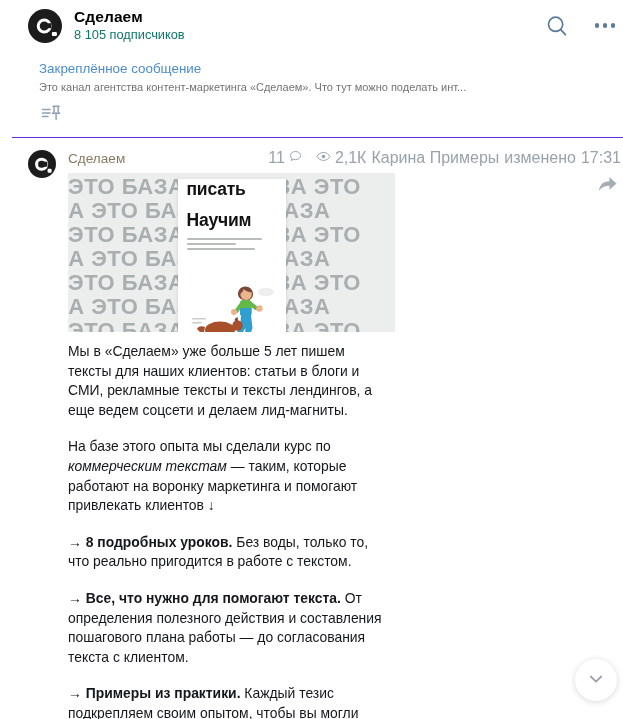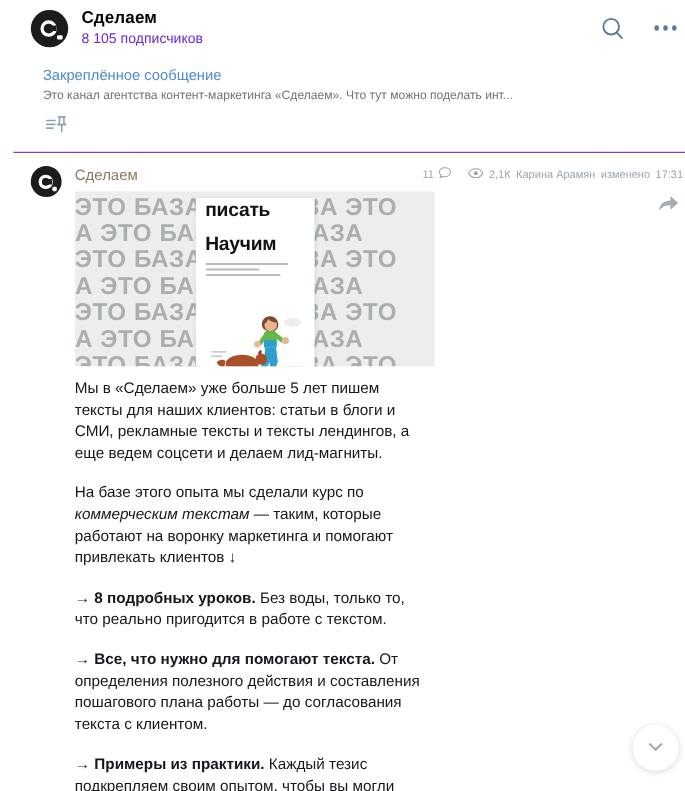--- a/index.html
+++ b/index.html
@@ -82,21 +82,21 @@
   }
   .chan-title {
     font-size: 15.5px;
     font-weight: bold;
     color: #000000;
     line-height: 18px;
     letter-spacing: 0.1px;
   }
   .chan-sub {
     font-size: 12.8px;
-    color: #6d28d9;
+    color: #0f766e;
     line-height: 16px;
     margin-top: 1px;
   }
   .topbar-actions {
     display: flex;
     align-items: center;
     gap: 26px;
     flex: 0 0 auto;
     margin-right: 4px;
   }
@@ -231,21 +231,21 @@
     color: #8a7a63;
     font-weight: normal;
     flex: 0 0 auto;
   }
   .msg-stats {
     margin-left: auto;
     display: flex;
     align-items: center;
     gap: 5px;
     color: #9aa2ab;
-    font-size: 10px;
+    font-size: 16px;
     white-space: nowrap;
   }
   .msg-stats .grp {
     display: flex;
     align-items: center;
     gap: 4px;
   }
   .msg-stats .sep {
     width: 4px;
   }
@@ -436,21 +436,21 @@
           <span class="sep"></span>
           <span class="grp">
             <span>
               <svg width="15" height="13" viewBox="0 0 16 13" fill="none" aria-hidden="true">
                 <path d="M8 2.1c3.2 0 5.9 2.3 6.9 4.3-1 2-3.7 4.3-6.9 4.3S2.1 8.4 1.1 6.4C2.1 4.4 4.8 2.1 8 2.1z" stroke="#9aa2ab" stroke-width="1.05"></path>
                 <circle cx="8" cy="6.4" r="1.9" fill="#9aa2ab"></circle>
               </svg>
             </span>
             <span>2,1К</span>
           </span>
-          <span>Карина Арамян</span>
+          <span>Карина Примеры</span>
           <span>изменено</span>
           <span>17:31</span>
         </span>
       </div>
 
       <div class="poster">
         <div class="tile">
           <div class="tline">ЭТО БАЗА ЭТО БАЗА ЭТО</div>
           <div class="tline off">БАЗА ЭТО БАЗА ЭТО БАЗА</div>
           <div class="tline">ЭТО БАЗА ЭТО БАЗА ЭТО</div>

